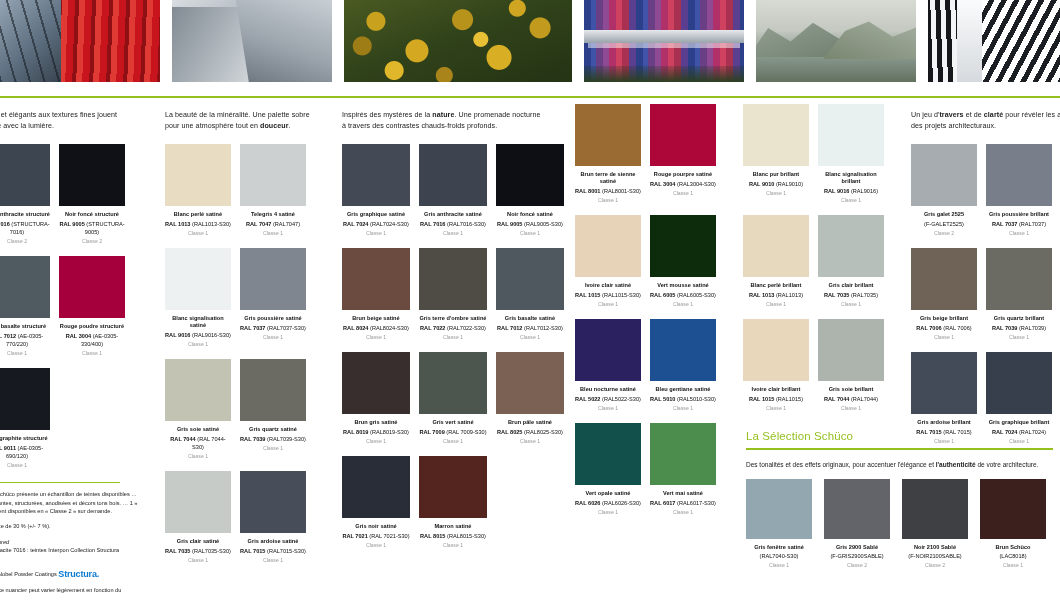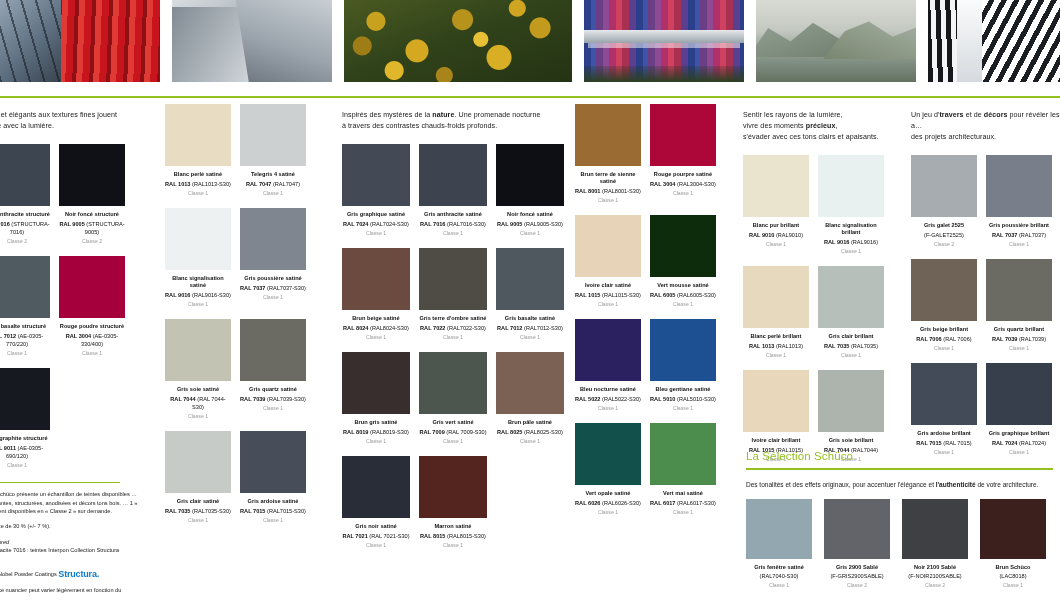--- a/index.html
+++ b/index.html
@@ -143,21 +143,21 @@
     width: 172px;
   }
   .foot p { margin-bottom: 7px; }
   .foot i { font-style: italic; }
   .interpon {
     color: #0a7ad1; font-weight: bold; font-size: 9px; letter-spacing: -.02em;
     display: inline-block; vertical-align: middle;
   }
 
   
-  .sel-wrap { position: absolute; left: 746px; top: 450px; width: 314px; }
+  .sel-wrap { position: absolute; left: 746px; top: 430px; width: 314px; }
   .sel-title {
     color: #95c11f; font-size: 11.5px; font-weight: normal; letter-spacing: .01em;
   }
   .sel-rule { height: 1.5px; background: #95c11f; margin: 6px 0 10px 0; width: 307px; }
   .sel-sub { font-size: 6.5px; line-height: 10px; color: #1a1a1a; margin-bottom: 9px; }
   .sel-sub b { font-weight: bold; }
   .sel-grid { display: flex; gap: 12px; }
   .sel-cell { width: 66px; }
   .sel-chip { width: 66px; height: 60px; display: block; }
 </style>
@@ -234,20 +234,21 @@
         <p>
           <br>
           <span>…on d'AkzoNobel Powder Coatings</span>
           <span class="interpon">Structura.</span>
         </p>
         <p>…ntées sur ce nuancier peut varier légèrement en fonction du support ….</p>
       </div>
     </div>
 
     <div class="col c2">
+      <div class="intro">La beauté de la minéralité. Une palette sobre<br>pour une atmosphère tout en <b>douceur</b>.</div>
       <div class="swatch-grid">
           <div class="cell">
             <span class="chip" style="background:#e8dcc3"></span>
             <div class="cap">
               <div class="nm">Blanc perlé satiné</div>
               <div class="ref"><b>RAL 1013</b> (RAL1013-S30)</div>
               <div class="cls">Classe 1</div>
             </div>
           </div>
           <div class="cell">
@@ -466,21 +467,20 @@
             <div class="cap">
               <div class="nm">Vert mai satiné</div>
               <div class="ref"><b>RAL 6017</b> (RAL6017-S30)</div>
               <div class="cls">Classe 1</div>
             </div>
           </div>
         </div>
     </div>
 
     <div class="col c5">
-      <div class="intro">Sentir les rayons de la lumière,<br>vivre des moments <b>précieux</b>,<br>s'évader avec ces tons clairs et apaisants.</div>
       <div class="swatch-grid">
           <div class="cell">
             <span class="chip" style="background:#eae3cd"></span>
             <div class="cap">
               <div class="nm">Blanc pur brillant</div>
               <div class="ref"><b>RAL 9010</b> (RAL9010)</div>
               <div class="cls">Classe 1</div>
             </div>
           </div>
           <div class="cell">
@@ -520,21 +520,21 @@
             <div class="cap">
               <div class="nm">Gris soie brillant</div>
               <div class="ref"><b>RAL 7044</b> (RAL7044)</div>
               <div class="cls">Classe 1</div>
             </div>
           </div>
         </div>
     </div>
 
     <div class="col c6">
-      <div class="intro">Un jeu d'<b>travers</b> et de <b>décors</b> pour révéler les a…<br>des projets architecturaux.</div>
+      <div class="intro">Un jeu d'<b>travers</b> et de <b>clarté</b> pour révéler les a…<br>des projets architecturaux.</div>
       <div class="swatch-grid">
           <div class="cell">
             <span class="chip" style="background:#a7acb0"></span>
             <div class="cap">
               <div class="nm">Gris galet 2525</div>
               <div class="ref">(F-GALET2525)</div>
               <div class="cls">Classe 2</div>
             </div>
           </div>
           <div class="cell">

